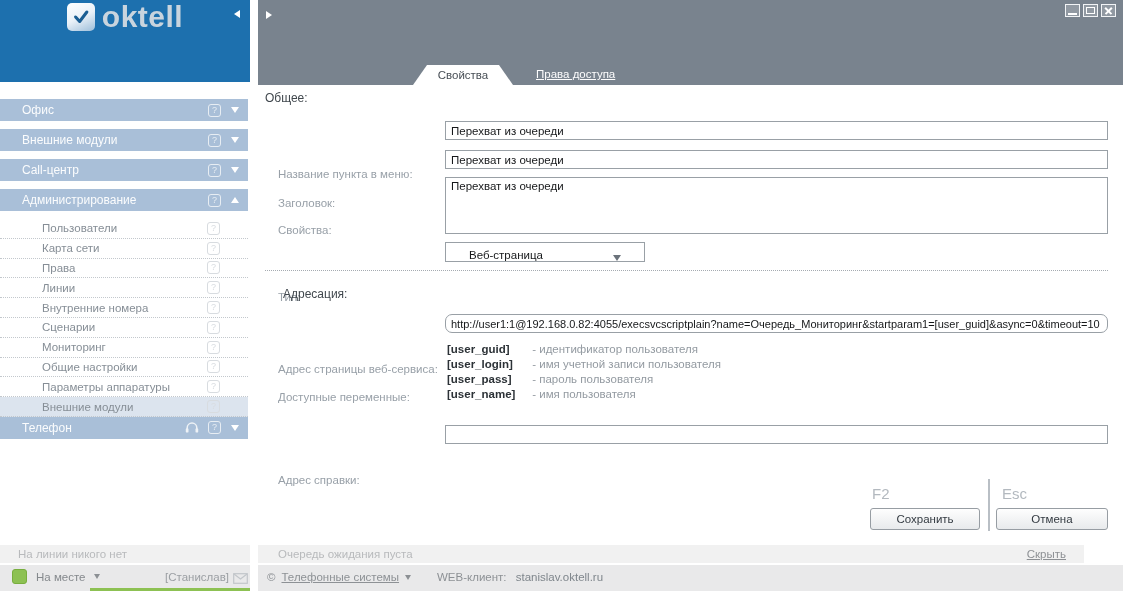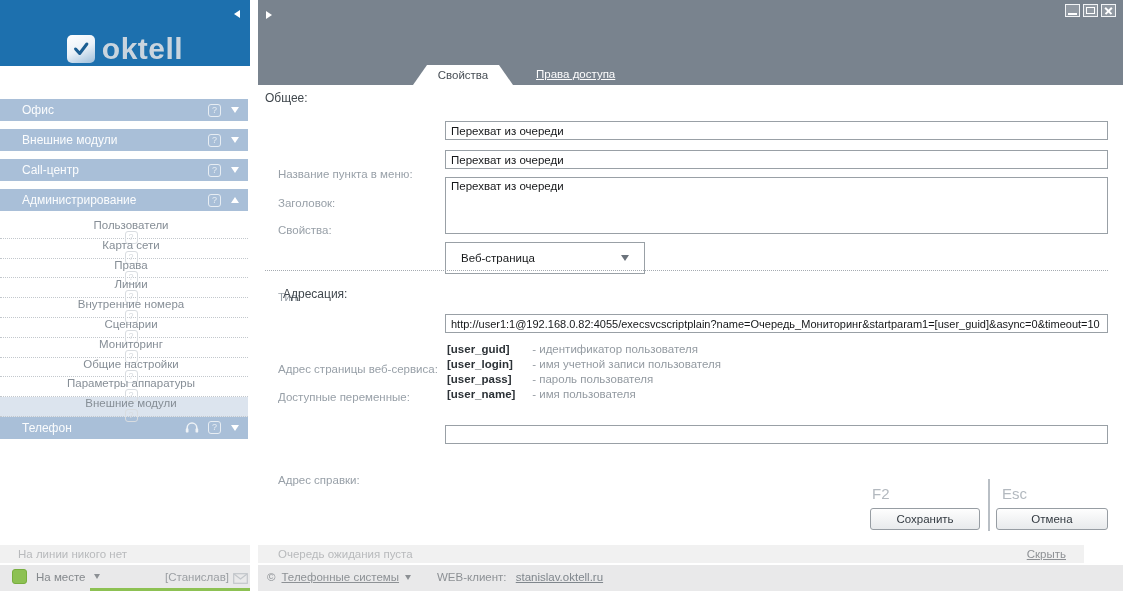--- a/index.html
+++ b/index.html
@@ -6,41 +6,41 @@
   html,body { width:1123px; height:591px; }
   body {
     position: relative;
     font-family: "Liberation Sans", "DejaVu Sans", sans-serif;
     background: #ffffff;
     overflow: hidden;
     font-size: 12px;
   }
   
   .sidebar { position:absolute; left:0; top:0; width:250px; height:591px; background:#fff; }
-  .side-header { position:relative; height:66px; background:#1d70ae; display:flex; align-items:flex-end; justify-content:center; }
+  .side-header { position:relative; height:82px; background:#1d70ae; display:flex; align-items:flex-start; justify-content:center; }
   .logo { display:flex; align-items:center; gap:7px; cursor:default; }
   .logo-mark { width:28px; height:28px; border-radius:5px;
     background:linear-gradient(155deg,#ffffff 0%,#eaf1f8 50%,#9dbeda 100%);
     display:flex; align-items:center; justify-content:center; }
   .logo-text { font-size:30px; font-weight:700; color:#c9d4de; letter-spacing:0.5px; }
   .collapse-btn { position:absolute; top:5px; right:8px; cursor:pointer; padding:2px; }
   .tri { width:0; height:0; display:inline-block; }
   .tri-left  { border-top:4px solid transparent; border-bottom:4px solid transparent; border-right:6px solid #fff; }
   .tri-right { border-top:4px solid transparent; border-bottom:4px solid transparent; border-left:6px solid #fff; }
   .tri-down  { border-left:4px solid transparent; border-right:4px solid transparent; border-top:6px solid #fff; }
   .tri-up    { border-left:4px solid transparent; border-right:4px solid transparent; border-bottom:6px solid #fff; }
   .tri-down-dark { border-left:4px solid transparent; border-right:4px solid transparent; border-top:6px solid #6b737b; }
   .menu { position:absolute; top:99px; left:0; width:248px; }
   .cat { height:22px; background:#a9bfd8; display:flex; align-items:center;
          padding:0 9px 0 22px; margin-bottom:8px; color:#fbfcfd; font-size:12px; cursor:pointer; }
   .cat-label { flex:1; }
   .qicon { width:13px; height:13px; border:1px solid #e7edf3; border-radius:3px; color:#e7edf3;
            font-size:9px; line-height:11px; text-align:center; margin-right:10px; flex:0 0 auto; cursor:pointer; }
   .sub { height:19.8px; border-bottom:1px dotted #c3c8cd; display:flex; align-items:center;
-         padding:0 28px 0 42px; font-size:11.5px; color:#868e96; cursor:pointer; background:#fff;flex-direction:column; }
+         padding:0 28px 0 42px; font-size:11.5px; color:#868e96; cursor:pointer; background:#fff; }
   .sub .qicon { border-color:#d8dce0; color:#d8dce0; margin-right:0; }
   .sub-label { flex:1; }
   .sub.selected { background:#dce4ee; border-bottom:1px dotted #c3c8cd; }
   .headset-icon { margin-right:9px; display:flex; }
   
   .main-header { position:absolute; left:258px; top:0; width:865px; height:85px; background:#79838e; }
   .expand-btn { position:absolute; top:6px; left:6px; cursor:pointer; padding:2px; }
   .header-title { position:absolute; left:19px; top:18px; font-size:31px; font-weight:400;
                   color:#f7f8fa; letter-spacing:1px; white-space:nowrap; }
   .win-controls { position:absolute; top:4px; right:7px; display:flex; gap:3px; }
@@ -59,23 +59,23 @@
               text-decoration:underline; cursor:pointer; }
   
   .sec-label { position:absolute; font-size:12px; color:#40474d; }
   .f-label   { position:absolute; left:278px; font-size:11.5px; color:#98a0a8;margin-top:44px; }
   .f-input { position:absolute; left:445px; width:663px; height:19px; padding:2px 5px;
              border:1px solid #99a0a6; font-size:11.5px; color:#16181a;
              font-family:"Liberation Sans","DejaVu Sans",sans-serif; background:#fff; outline:none; }
   .f-textarea { position:absolute; left:445px; top:177px; width:663px; height:57px; padding:2px 5px;
              border:1px solid #99a0a6; font-size:11.5px; color:#16181a; resize:none;
              font-family:"Liberation Sans","DejaVu Sans",sans-serif; outline:none; }
-  .f-select { position:absolute; left:445px; top:242px; width:200px; height:32px;
-             border:1px solid #99a0a6; background:#fff; display:flex; align-items:center;
-             padding:0 15px; font-size:11.5px; color:#16181a; cursor:pointer; }
+  .f-select { position:absolute; left:445px; top:242px; width:200px; height:20px;
+             border:1px solid #99a0a6; background:#fff; display:flex; align-items:flex-end;
+             padding:0 23px; font-size:11.5px; color:#16181a; cursor:pointer; }
   .f-select .tri-down-dark { margin-left:auto; }
   .dotted-sep { position:absolute; left:265px; top:270px; width:843px; border-top:1px dotted #a5abb1; }
   .var-row { position:absolute; left:447px; font-size:11.5px; white-space:nowrap; }
   .var-name { font-weight:700; color:#2c3237; display:inline-block; min-width:82px; }
   .var-desc { color:#939aa1; }
   .hotkey { position:absolute; font-size:15px; color:#b3b9bf; }
   .btn-divider { position:absolute; left:988px; top:479px; width:2px; height:52px; background:#b9bfc5; }
   .btn { position:absolute; height:22px; border:1px solid #979da3; border-radius:3px;
          background:linear-gradient(#fefefe,#e8eaec); font-size:11.5px; color:#333a41;
          cursor:pointer; font-family:"Liberation Sans","DejaVu Sans",sans-serif; }
@@ -91,21 +91,21 @@
   .presence { position:absolute; left:12px; top:4px; display:flex; align-items:center; gap:9px; cursor:pointer; }
   .presence-dot { width:15px; height:15px; border-radius:3px; background:#8dc153; border:1px solid #78ae3e; }
   .presence-label { font-size:11.5px; color:#85898d; }
   .tri-down-sm { border-left:3.5px solid transparent; border-right:3.5px solid transparent; border-top:5px solid #8c9094; }
   .user-label { position:absolute; left:165px; top:6px; font-size:11.5px; color:#9b9fa3; }
   .mail-icon { position:absolute; left:233px; top:8px; cursor:pointer; display:flex; }
   .company { position:absolute; left:267px; top:6px; display:flex; align-items:center; gap:6px;
              font-size:11.5px; color:#8d9195; }
   .company-link { text-decoration:underline; cursor:pointer; color:#8d9195; }
   .webclient { position:absolute; left:437px; top:6px; font-size:11.5px; color:#8d9195; }
-  .webclient-link { text-decoration:underline; cursor:pointer; color:#7f868c; margin-left:6px; }
+  .webclient-link { cursor:pointer; color:#7f868c; margin-left:6px; }
   .green-strip { position:absolute; left:90px; top:588px; width:160px; height:3px; background:#8dc153; }
 </style>
 </head>
 <body>
 
 <div class="sidebar">
   <div class="side-header">
     <div class="logo">
       <span class="logo-mark">
         <svg width="18" height="18" viewBox="0 0 20 20">
@@ -221,21 +221,21 @@
 <div class="f-select">
   <span>Веб-страница</span>
   <span class="tri tri-down-dark"></span>
 </div>
 
 <div class="dotted-sep"></div>
 
 <div class="sec-label" style="left:283px; top:287px;">Адресация:</div>
 
 <div class="f-label" style="top:319px;">Адрес страницы веб-сервиса:</div>
-<input class="f-input" style="top: 314px; font-size: 11px;" type="text" value="http://user1:1@192.168.0.82:4055/execsvcscriptplain?name=Очередь_Мониторинг&amp;startparam1=[user_guid]&amp;async=0&amp;timeout=10">
+<input class="f-input" style="top: 314px; font-size: 11px; border-radius: 7px;" type="text" value="http://user1:1@192.168.0.82:4055/execsvcscriptplain?name=Очередь_Мониторинг&amp;startparam1=[user_guid]&amp;async=0&amp;timeout=10">
 
 <div class="f-label" style="top:347px;">Доступные переменные:</div>
 <div class="var-row" style="top:343px;">
   <span class="var-name">[user_guid]</span>
   <span class="var-desc">- идентификатор пользователя</span>
 </div>
 <div class="var-row" style="top:358px;">
   <span class="var-name">[user_login]</span>
   <span class="var-desc">- имя учетной записи пользователя</span>
 </div>

